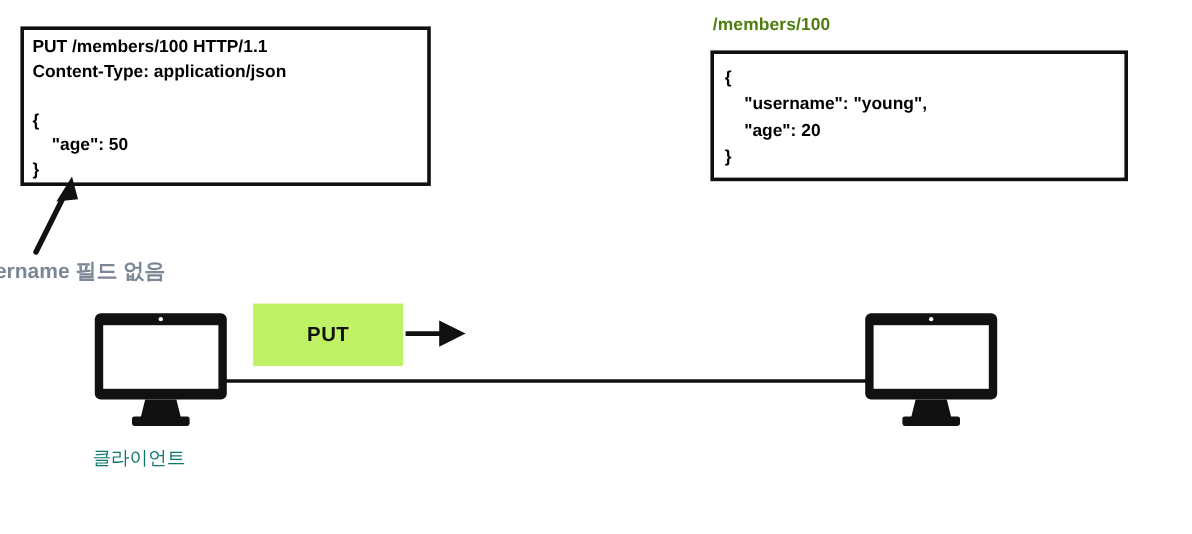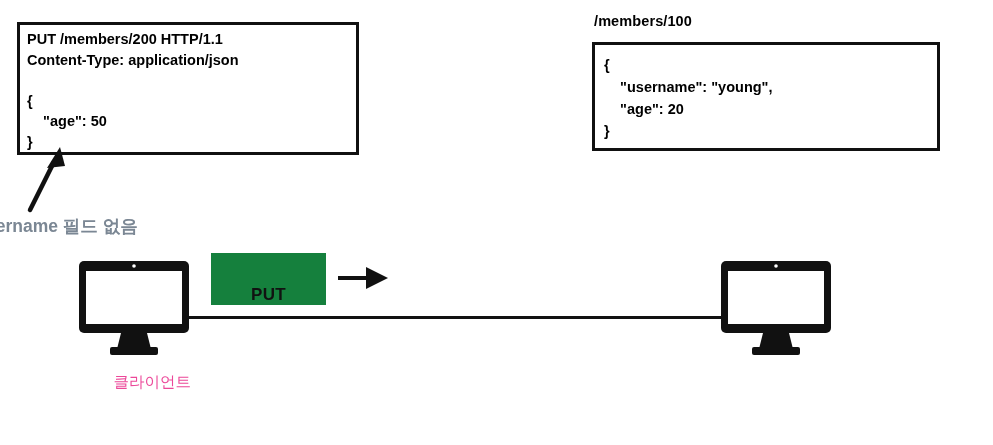--- a/index.html
+++ b/index.html
@@ -68,21 +68,21 @@
     line-height: 22px;
   }
 
   
   #resource-path {
     position: absolute;
     left: 594px;
     top: 13px;
     font-size: 14.5px;
     font-weight: 700;
-    color: #000000;
+    color: #4d7c0f;
     letter-spacing: 0.1px;
   }
 
   
   #annotation-text {
     position: absolute;
     left: -14px;
     top: 214px;
     font-size: 17.5px;
     font-weight: 700;
@@ -96,25 +96,25 @@
     top: 140px;
     width: 70px;
     height: 80px;
   }
 
   
   #put-badge {
     position: absolute;
     left: 211px;
     top: 253px;
-    width: 115px;
+    width: 125px;
     height: 52px;
-    background: #15803d;
+    background: #bef264;
     display: flex;
-    align-items: flex-end;
+    align-items: center;
     justify-content: center;
   }
   #put-badge-label {
     font-size: 17px;
     font-weight: 700;
     color: #111111;
     letter-spacing: 0.4px;
   }
 
   #put-arrow {
@@ -139,34 +139,34 @@
     position: absolute;
     width: 114px;
     height: 100px;
   }
   #client-computer { left: 77px; top: 259px; }
   #server-computer { left: 719px; top: 259px; }
 
   .node-label {
     position: absolute;
     font-size: 15.5px;
-    color: #ec4899;
+    color: #0f766e;
     white-space: nowrap;
-    text-align: right;
+    text-align: left;
   }
   #client-label { left: 77px; top: 372px; width: 114px; }
   #server-label { left: 719px; top: 372px; width: 114px; }
 </style>
 </head>
 <body>
 
 <div id="canvas">
 
   <div class="rough-box" id="request-box">
-    <div class="code-block">PUT /members/200 HTTP/1.1
+    <div class="code-block">PUT /members/100 HTTP/1.1
 Content-Type: application/json
 
 {
     "age": 50
 }</div>
   </div>
 
   <svg id="annotation-arrow" viewBox="0 0 70 80">
     <path d="M16,70 L40,22" stroke="#111111" stroke-width="4.5" stroke-linecap="round" fill="none"></path>
     <path d="M46,7 L33,28 L51,26 Z" fill="#111111"></path>

